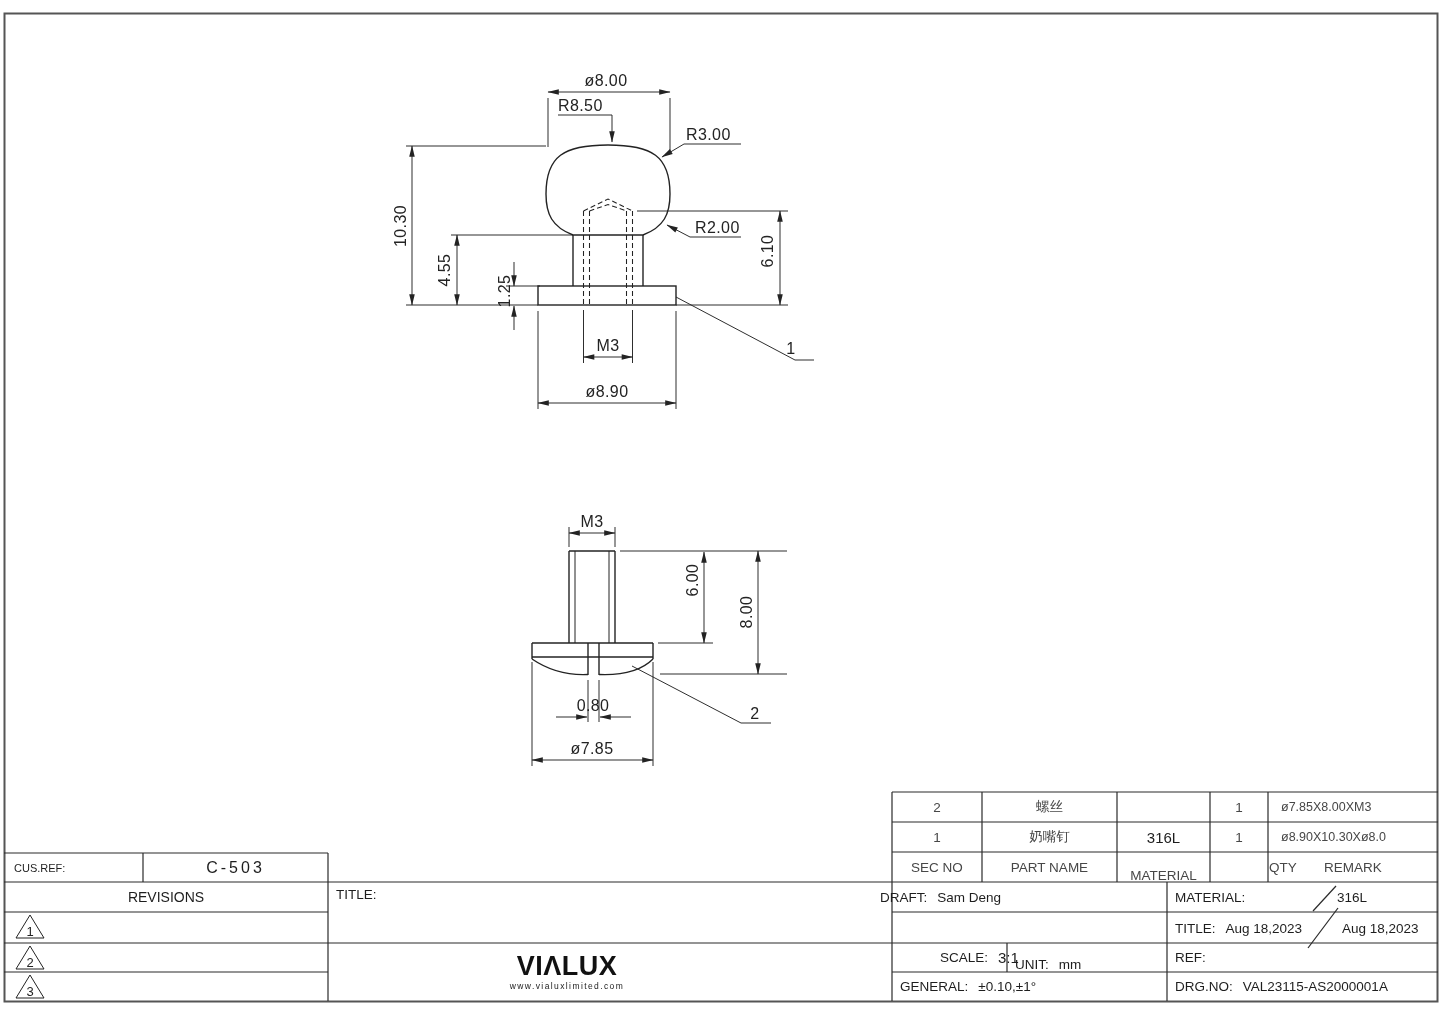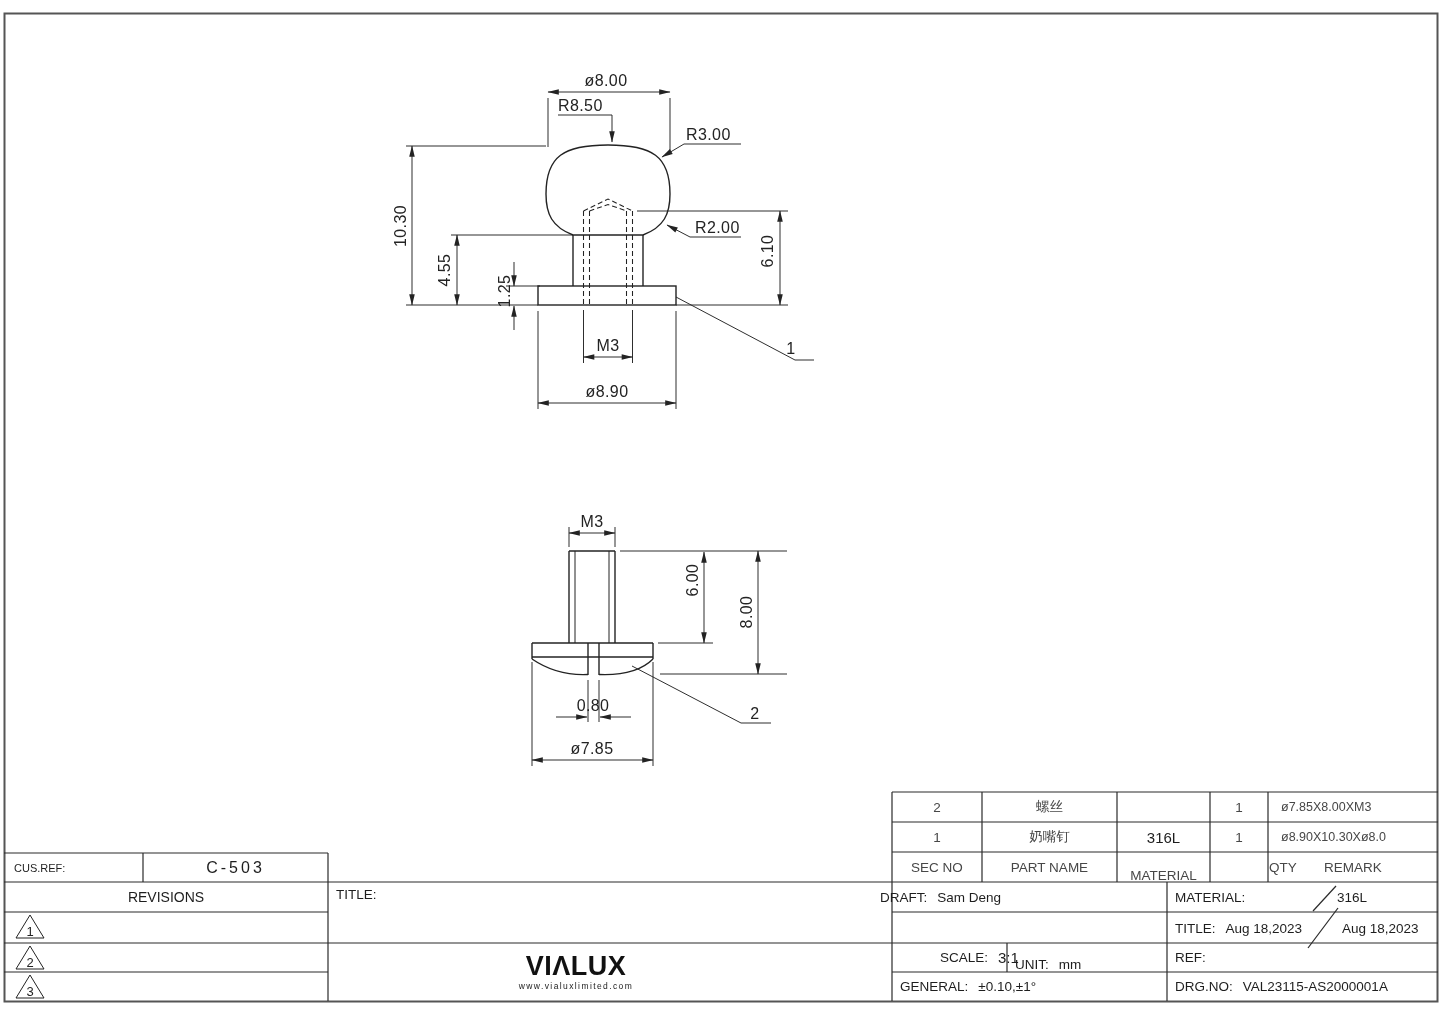--- a/index.html
+++ b/index.html
@@ -11,21 +11,21 @@
   svg.draw .hid{stroke:#232323;stroke-width:1.05;fill:none;stroke-dasharray:5 3;}
   svg.draw .dim{stroke:#232323;stroke-width:0.95;fill:none;}
   svg.draw .tbl{stroke:#2b2b2b;stroke-width:1.2;fill:none;}
   svg.draw text{fill:#232323;font-family:"Liberation Sans",sans-serif;font-size:16px;letter-spacing:0.4px;}
   svg.draw text.tri{font-size:13px;letter-spacing:0;}
   .abs{position:absolute;display:flex;align-items:center;color:#1e1e1e;font-size:13.5px;white-space:nowrap;}
   .center{justify-content:center;}
   .gray{color:#474747;}
   .cusref-val{font-size:16px;letter-spacing:3px;}
   .title-val{font-family:"Liberation Serif","DejaVu Serif",serif;font-size:20px;letter-spacing:0.5px;}
-  .logo-box{flex-direction:column;justify-content:center;line-height:1;padding-left:9px;}
+  .logo-box{flex-direction:column;justify-content:center;line-height:1;}
   .logo-name{font-weight:bold;font-size:27px;letter-spacing:0.5px;color:#111;}
   .logo-url{font-size:8.5px;letter-spacing:1.4px;margin-top:2px;color:#222;}
   .lbl{margin-right:10px;}
   .posval{position:absolute;top:0;height:100%;display:flex;align-items:center;}
 </style>
 </head>
 <body>
 
 <div class="page">
 

